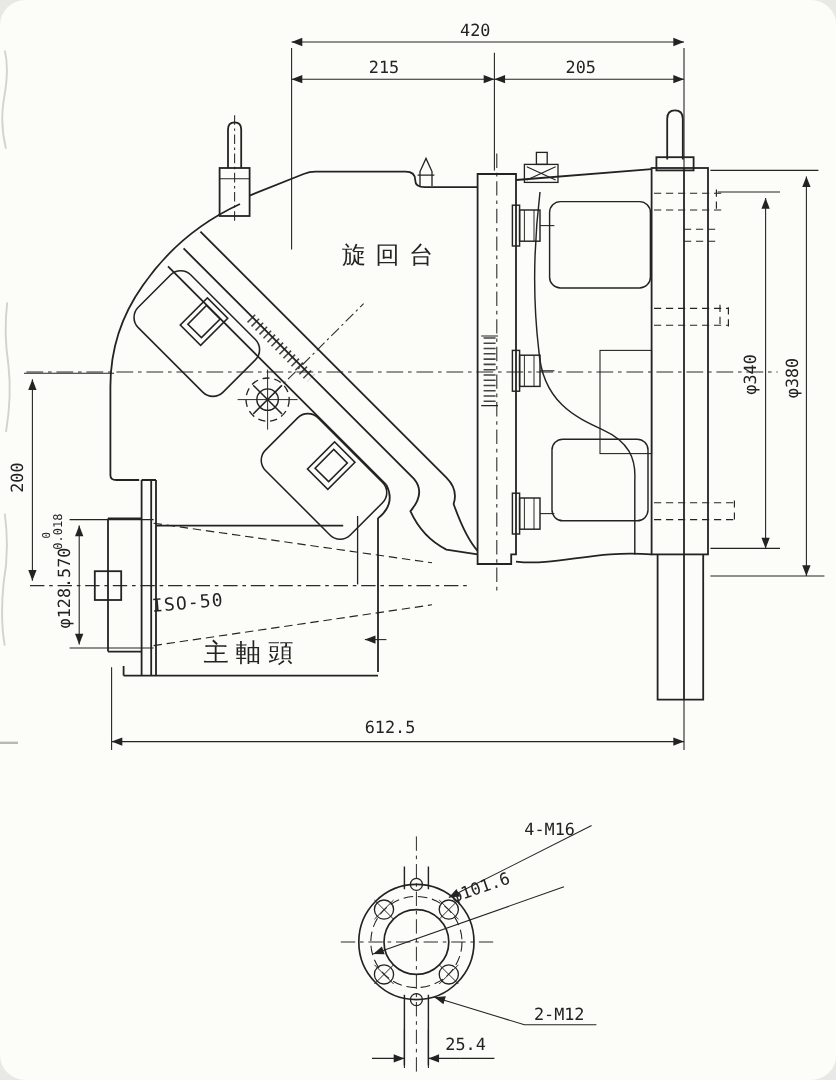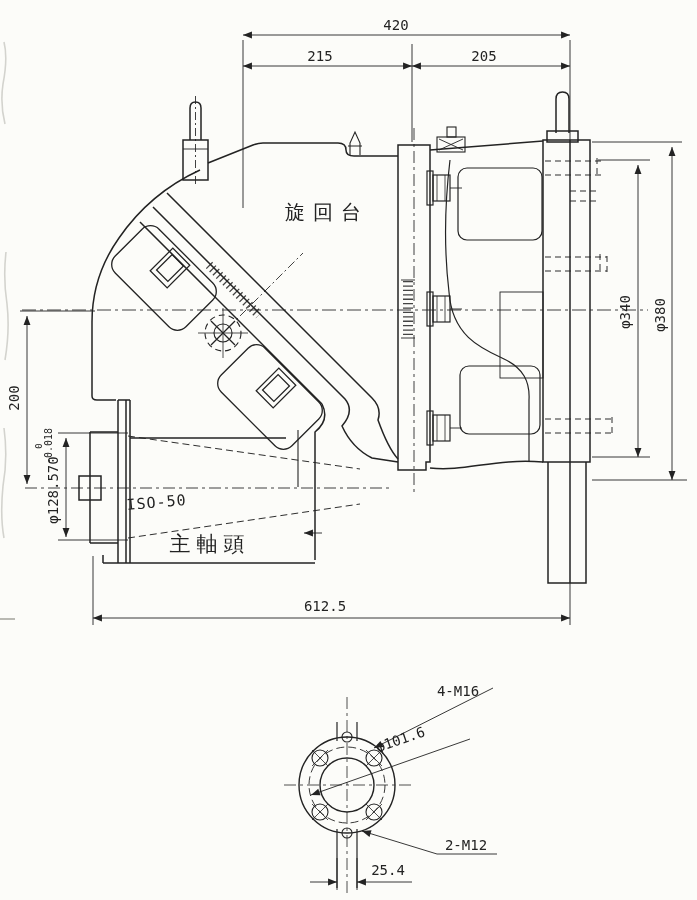--- a/index.html
+++ b/index.html
@@ -1,17 +1,17 @@
 <!DOCTYPE html>
 <html><head>
 <meta charset="utf-8">
 <style>
   html,body{margin:0;padding:0;background:#e8e8e4;}
   .sheet{position:relative;width:697px;height:900px;background:#fcfcf9;overflow:hidden;
-         font-family:"DejaVu Sans", sans-serif;}
+         font-family:"DejaVu Sans", sans-serif;border-radius:21px;}
   svg{position:absolute;left:0;top:0;}
   text{fill:#232323;stroke:none;}
   .dimtxt{font-family:"DejaVu Sans Mono", monospace;font-size:14px;}
   .dimtxt-sm{font-family:"DejaVu Sans Mono", monospace;font-size:10px;}
   .dimtxt-xs{font-family:"DejaVu Sans Mono", monospace;font-size:9px;}
   .cjk{font-family:"DejaVu Sans", sans-serif;font-size:20px;letter-spacing:8px;}
   .cjk2{font-family:"DejaVu Sans", sans-serif;font-size:21px;letter-spacing:6px;}
   .iso{font-family:"DejaVu Sans Mono", monospace;font-size:15px;letter-spacing:1px;}
 </style>
 </head>

